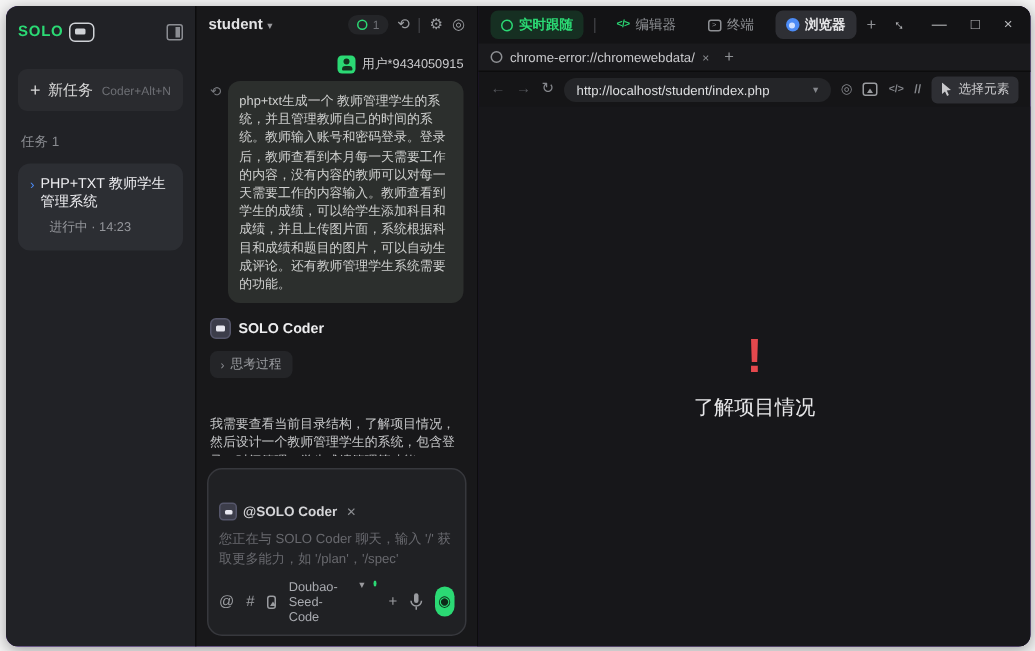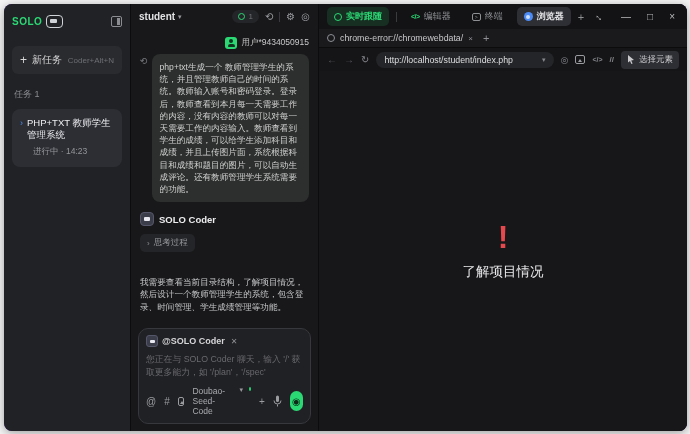--- a/index.html
+++ b/index.html
@@ -52,21 +52,21 @@
   .solo-name { color:#ededef; font-size:9.5px; font-weight:bold; }
   .think-pill { display:inline-flex; align-items:center; gap:4px; margin-top:8px; background:#242528; border-radius:5px; padding:3px 7px; }
   .think-pill .chev { color:#8a8c91; font-size:8px; }
   .think-pill .tp-label { color:#9a9ca0; font-size:8.5px; }
   .para { margin-top:24px; color:#c6c7c9; font-size:8.6px; line-height:1.42; }
   .chip-row { display:flex; align-items:center; gap:5px; margin-top:8px; }
   .chip-icon { color:#7e8085; font-size:8.5px; }
   .chip-label { color:#8e9094; font-size:8.5px; }
 
   
-  .composer { margin:8px 7px 7px; background:#202124; border:1px solid #37383d; border-radius:10px; padding:6px 7px 7px; flex-shrink:0; }
+  .composer { margin:8px 7px 7px; background:#202124; border:1px solid #37383d; border-radius:10px; padding:22px 7px 7px; flex-shrink:0; }
   .mention-row { display:flex; align-items:center; }
   .mention-chip { display:flex; align-items:center; gap:4px; }
   .mention-avatar { width:12px; height:12px; background:#3c3d4a; border-radius:3px; border:1px solid #55566a; position:relative; }
   .mention-avatar::after { content:""; position:absolute; left:2.5px; top:3.5px; width:5px; height:3px; background:#e8e8f0; border-radius:1px; }
   .mention-label { color:#d5d5d8; font-size:9px; font-weight:bold; }
   .mention-close { color:#8e9094; font-size:8px; margin-left:2px; }
   .composer-placeholder { margin-top:6px; color:#68696e; font-size:8.8px; line-height:1.45; min-height:26px; }
   .composer-toolbar { display:flex; align-items:center; gap:8px; margin-top:7px; }
   .cicon { color:#9a9ca0; font-size:10px; }
   .img-icon { width:10px; height:9px; border:1.1px solid #9a9ca0; border-radius:2px; position:relative; }

